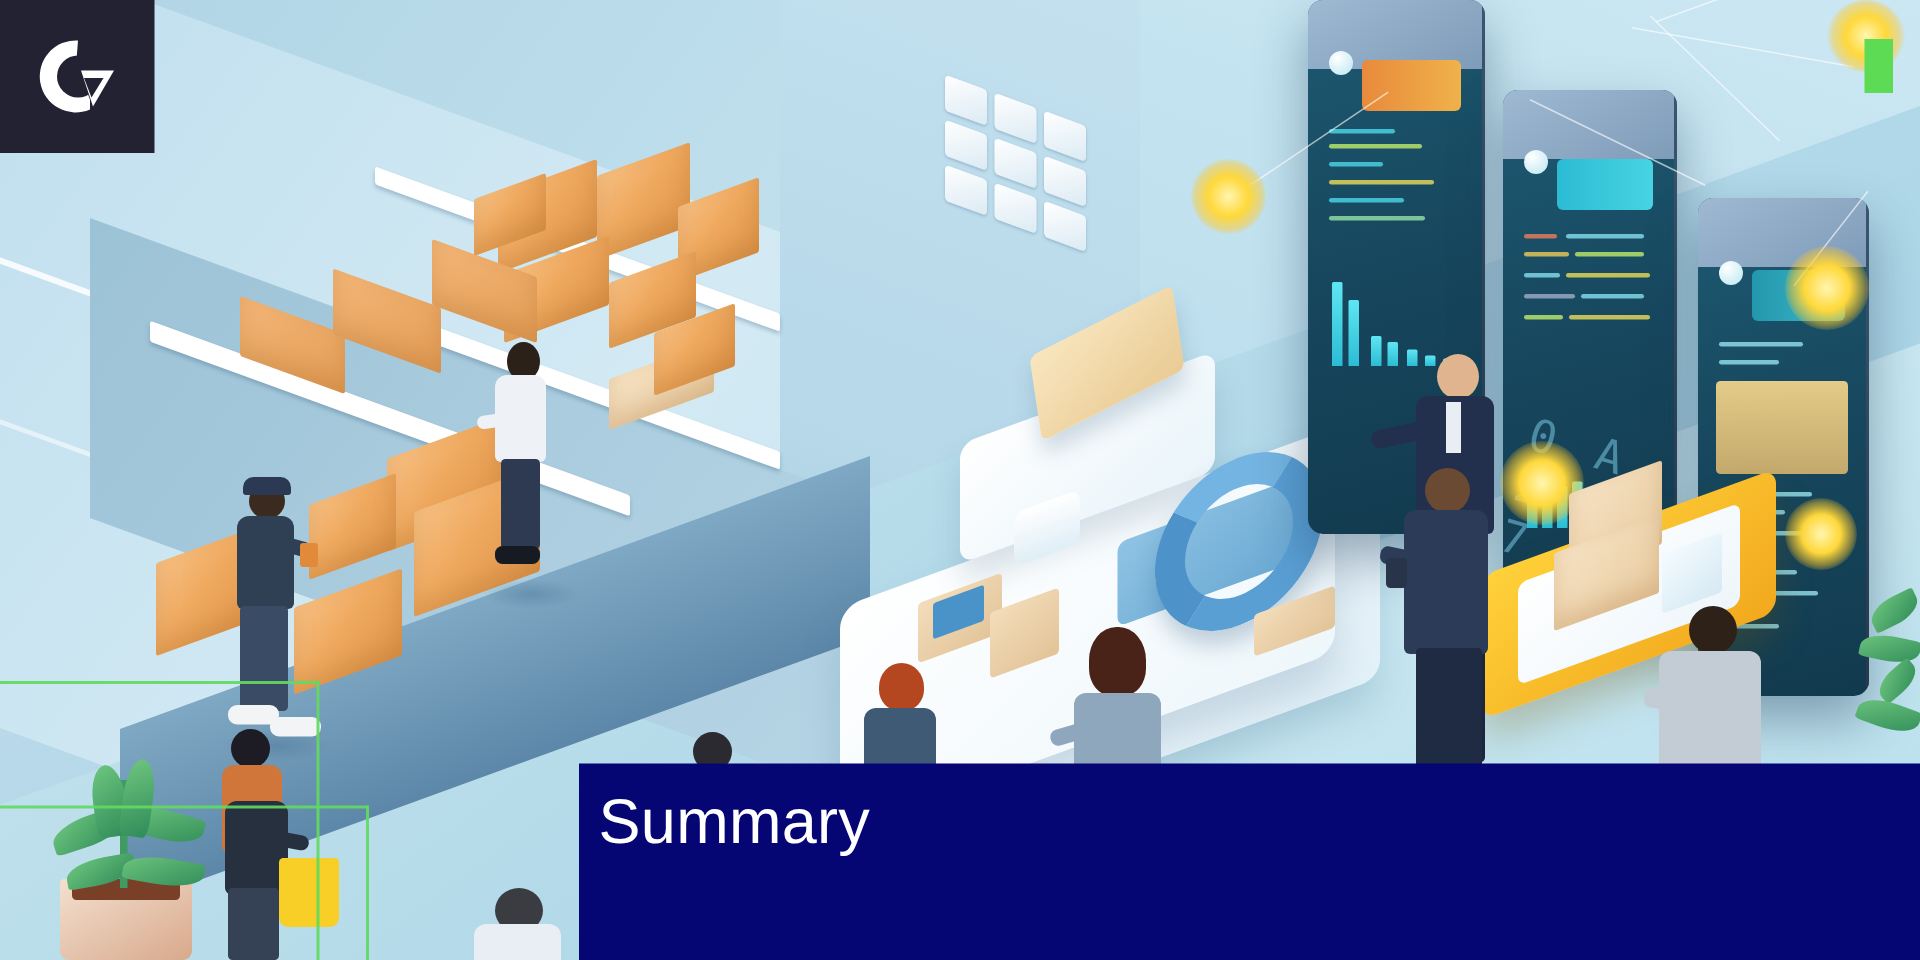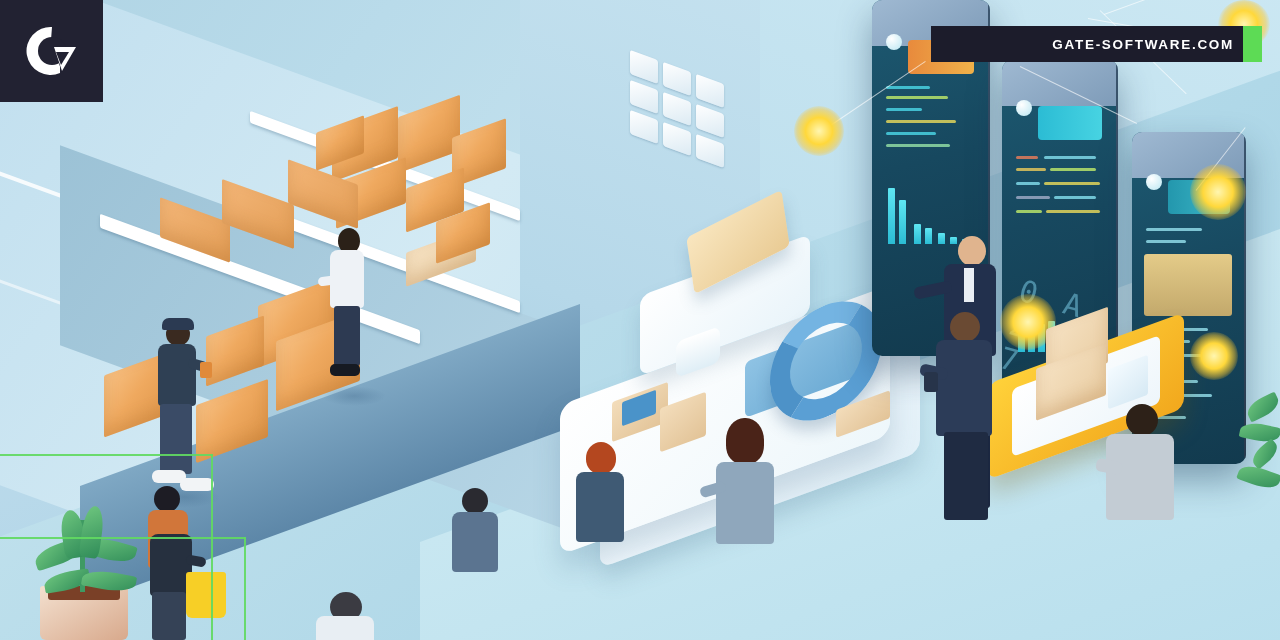--- a/index.html
+++ b/index.html
@@ -418,19 +418,19 @@
     <svg width="56" height="56" viewBox="0 0 56 56">
       <path d="M28 4 A24 24 0 1 0 36 50 L36 30 L22 30 L22 40 L26 40 L26 30 Z" fill="#ffffff" fill-rule="evenodd"></path>
       <path d="M30 27 L52 27 L38 49 Z" fill="#222232"></path>
       <path d="M30 25 L50 25 L34 24 Z" fill="#222232"></path>
       <circle cx="28" cy="28" r="14" fill="#222232"></circle>
       <path d="M30 24 L52 24 L38 48 Z" fill="#ffffff"></path>
       <path d="M32 29 L45 29 L37 42 Z" fill="#222232"></path>
     </svg>
   </div>
 
-  <div class="url-bar">
-    <span class="txt">GATE-SOFTWARE.COM</span>
+  <div class="url-accent"></div>
+
+  <div class="summary-banner">
+    <div class="title">Summary</div>
   </div>
-  <div class="url-accent"></div>
-
 
 </div>
 
 </body></html>

